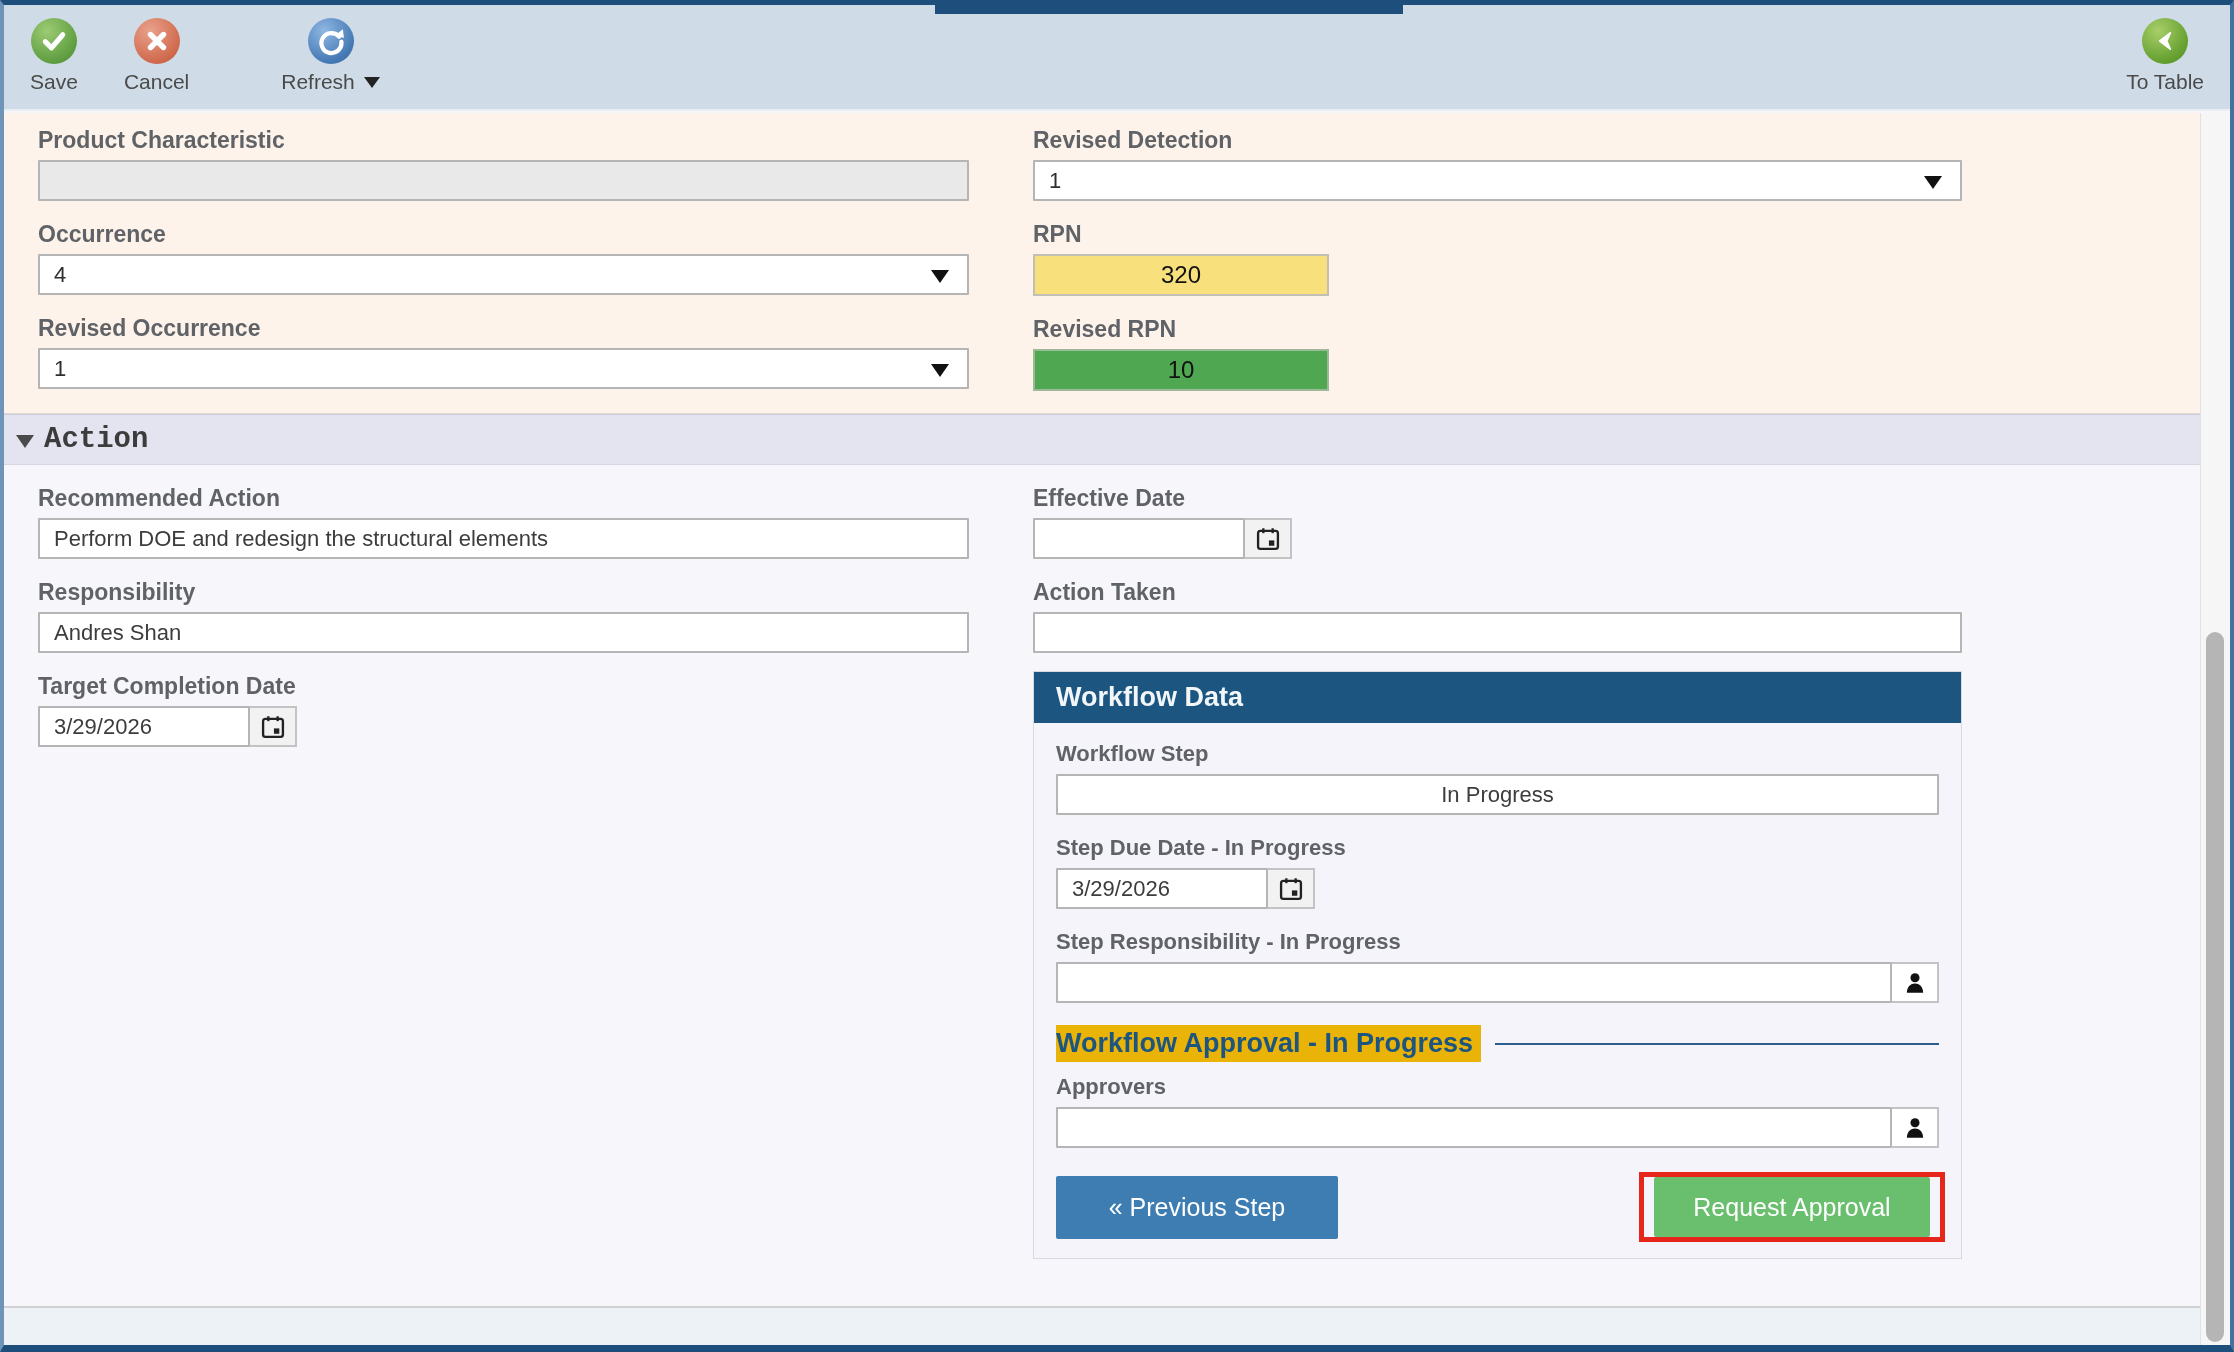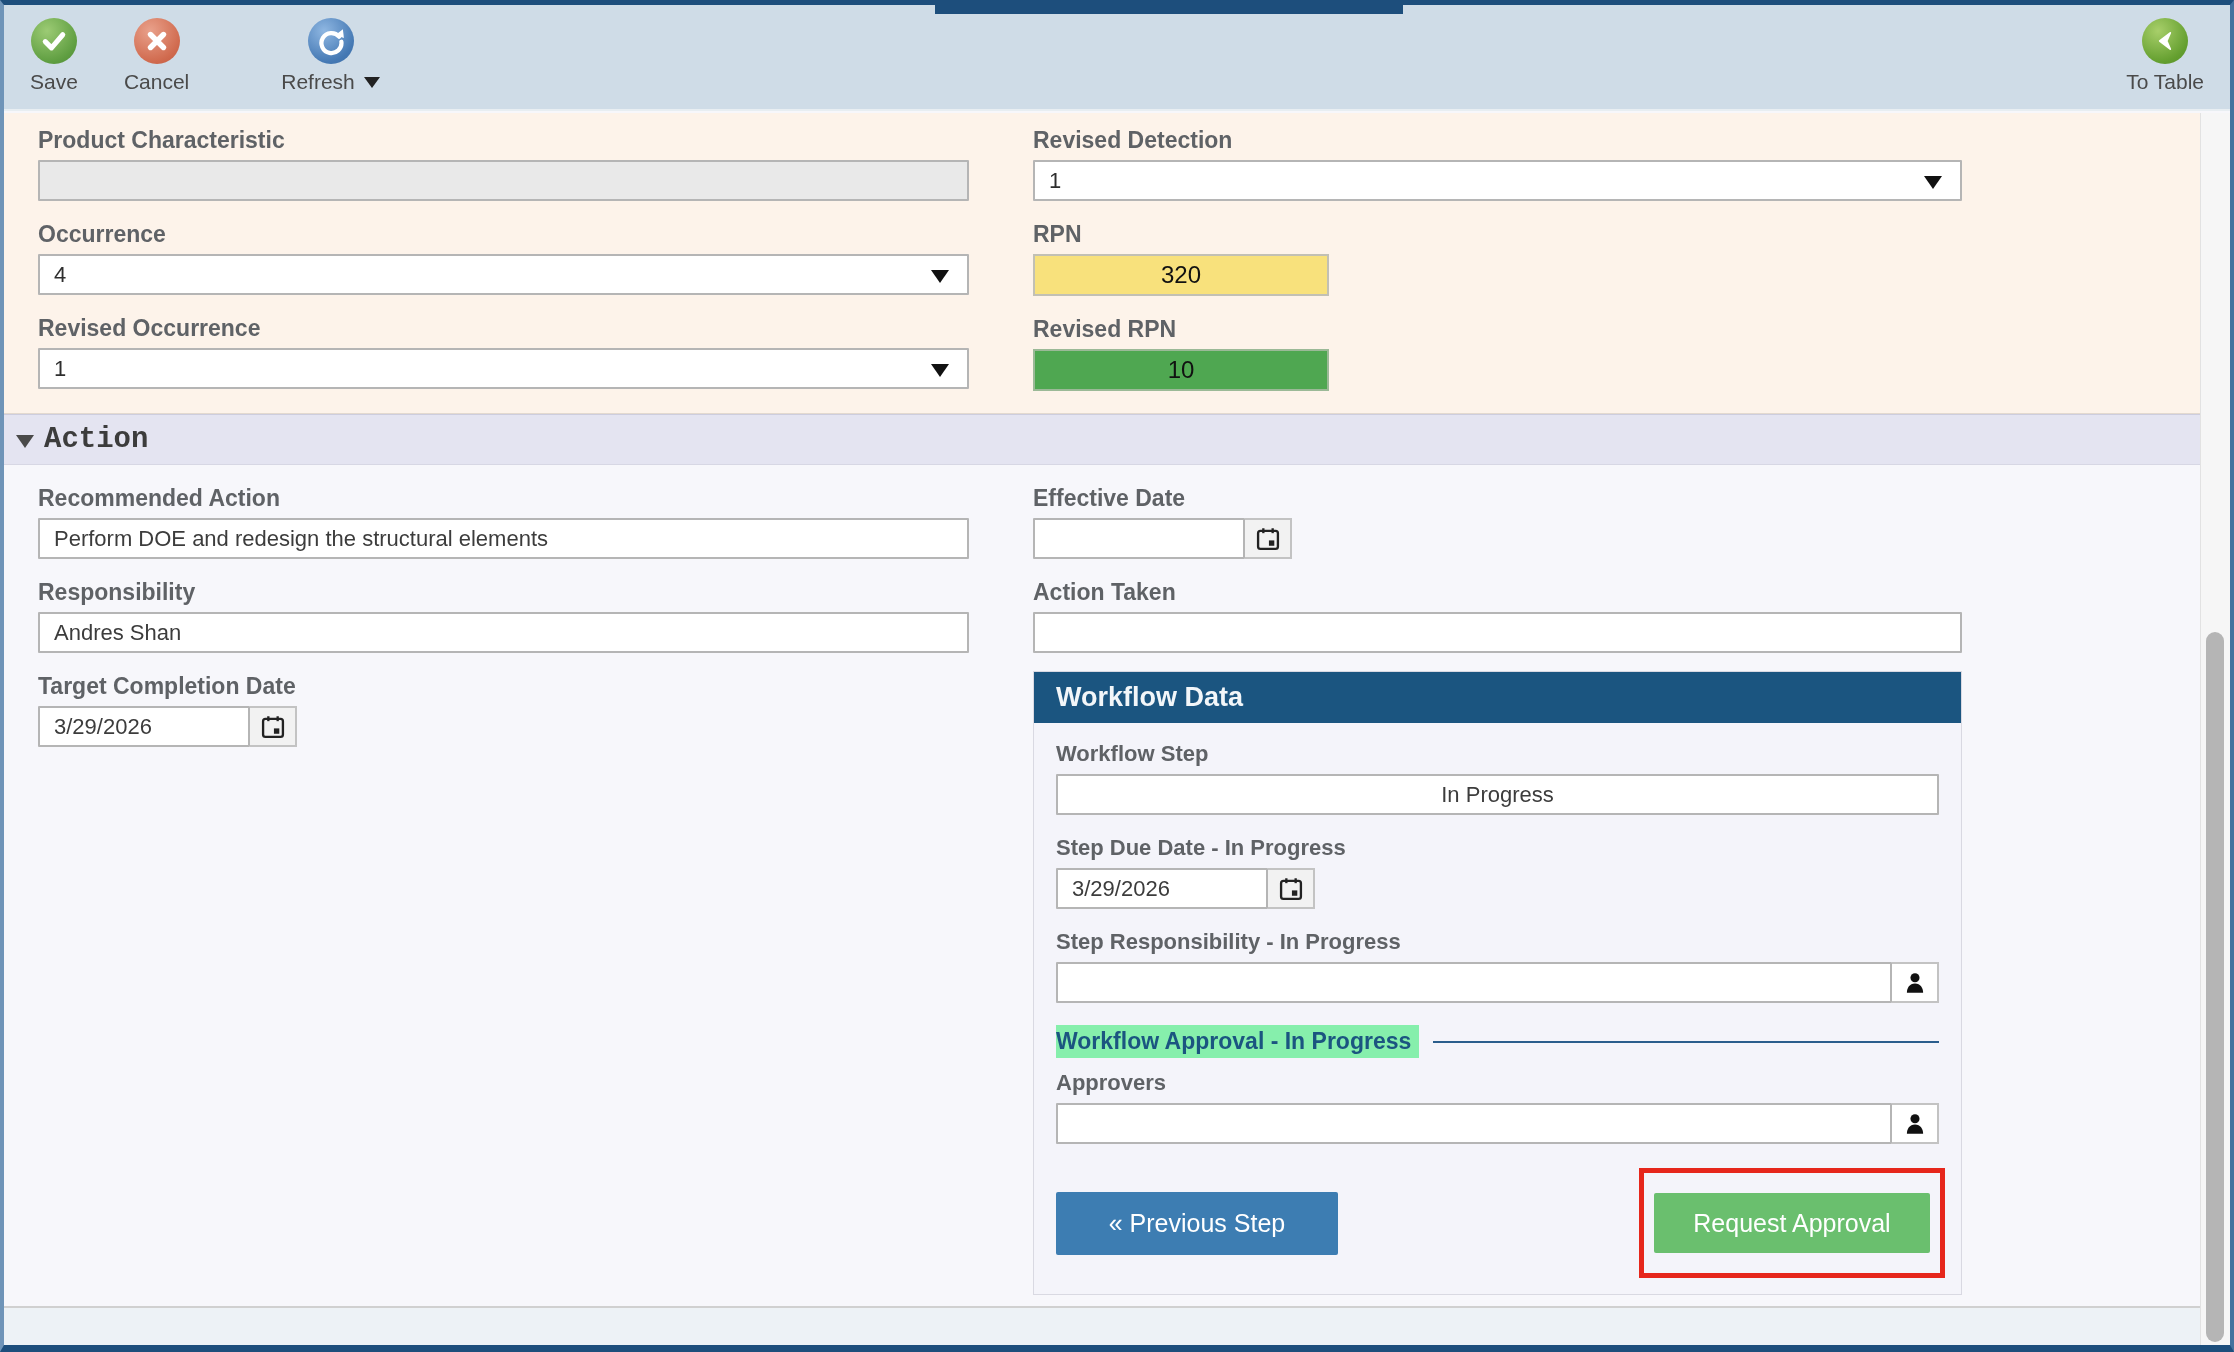--- a/index.html
+++ b/index.html
@@ -116,34 +116,34 @@
   }
   .wf-body { padding:16px 22px 16px 22px; }
   .wf-body .flabel { font-size:22px; }
   .tinput.centered { text-align:center; }
   .personrow { display:flex; align-items:stretch; }
   .personrow .tinput { flex:1; }
   .wf-approval {
     display:flex; align-items:center; margin:22px 0 10px 0;
   }
   .wf-approval .wf-approval-text {
-    font-size:23px; font-weight:bold; color:var(--wf-blue,#1b5580);
-    background:#86efac; padding:3px 8px 3px 0; white-space:nowrap;
+    font-size:27px; font-weight:bold; color:var(--wf-blue,#1b5580);
+    background:#eab308; padding:3px 8px 3px 0; white-space:nowrap;
   }
   .wf-approval .rule { flex:1; height:0; border-top:2px solid #2a5d8c; margin-left:14px; }
 
   .wf-buttons { display:flex; align-items:center; margin-top:24px; padding-right:0;gap:12px; }
   .btn {
     border:none; cursor:pointer; font-family:"Liberation Sans", sans-serif;
     font-size:25px; color:#fff; border-radius:2px;
   }
   .btn.prev { width:282px; height:63px; background:var(--btn-blue,#3d7db2); }
   .red-outline {
     margin-left:auto; margin-right:-6px;
-    border:5px solid var(--annotate-red,#e6261b); padding:20px 10px;
+    border:5px solid var(--annotate-red,#e6261b); padding:0 10px;
     background:transparent;
   }
   .btn.request { width:276px; height:60px; background:var(--btn-green,#6abf6e); }
 
   
   .footer {
     position:absolute; left:0; right:-30px; bottom:0; height:39px;
     background:#edf2f6; border-top:2px solid #d0d0d0;
   }
   .scroll-track {

